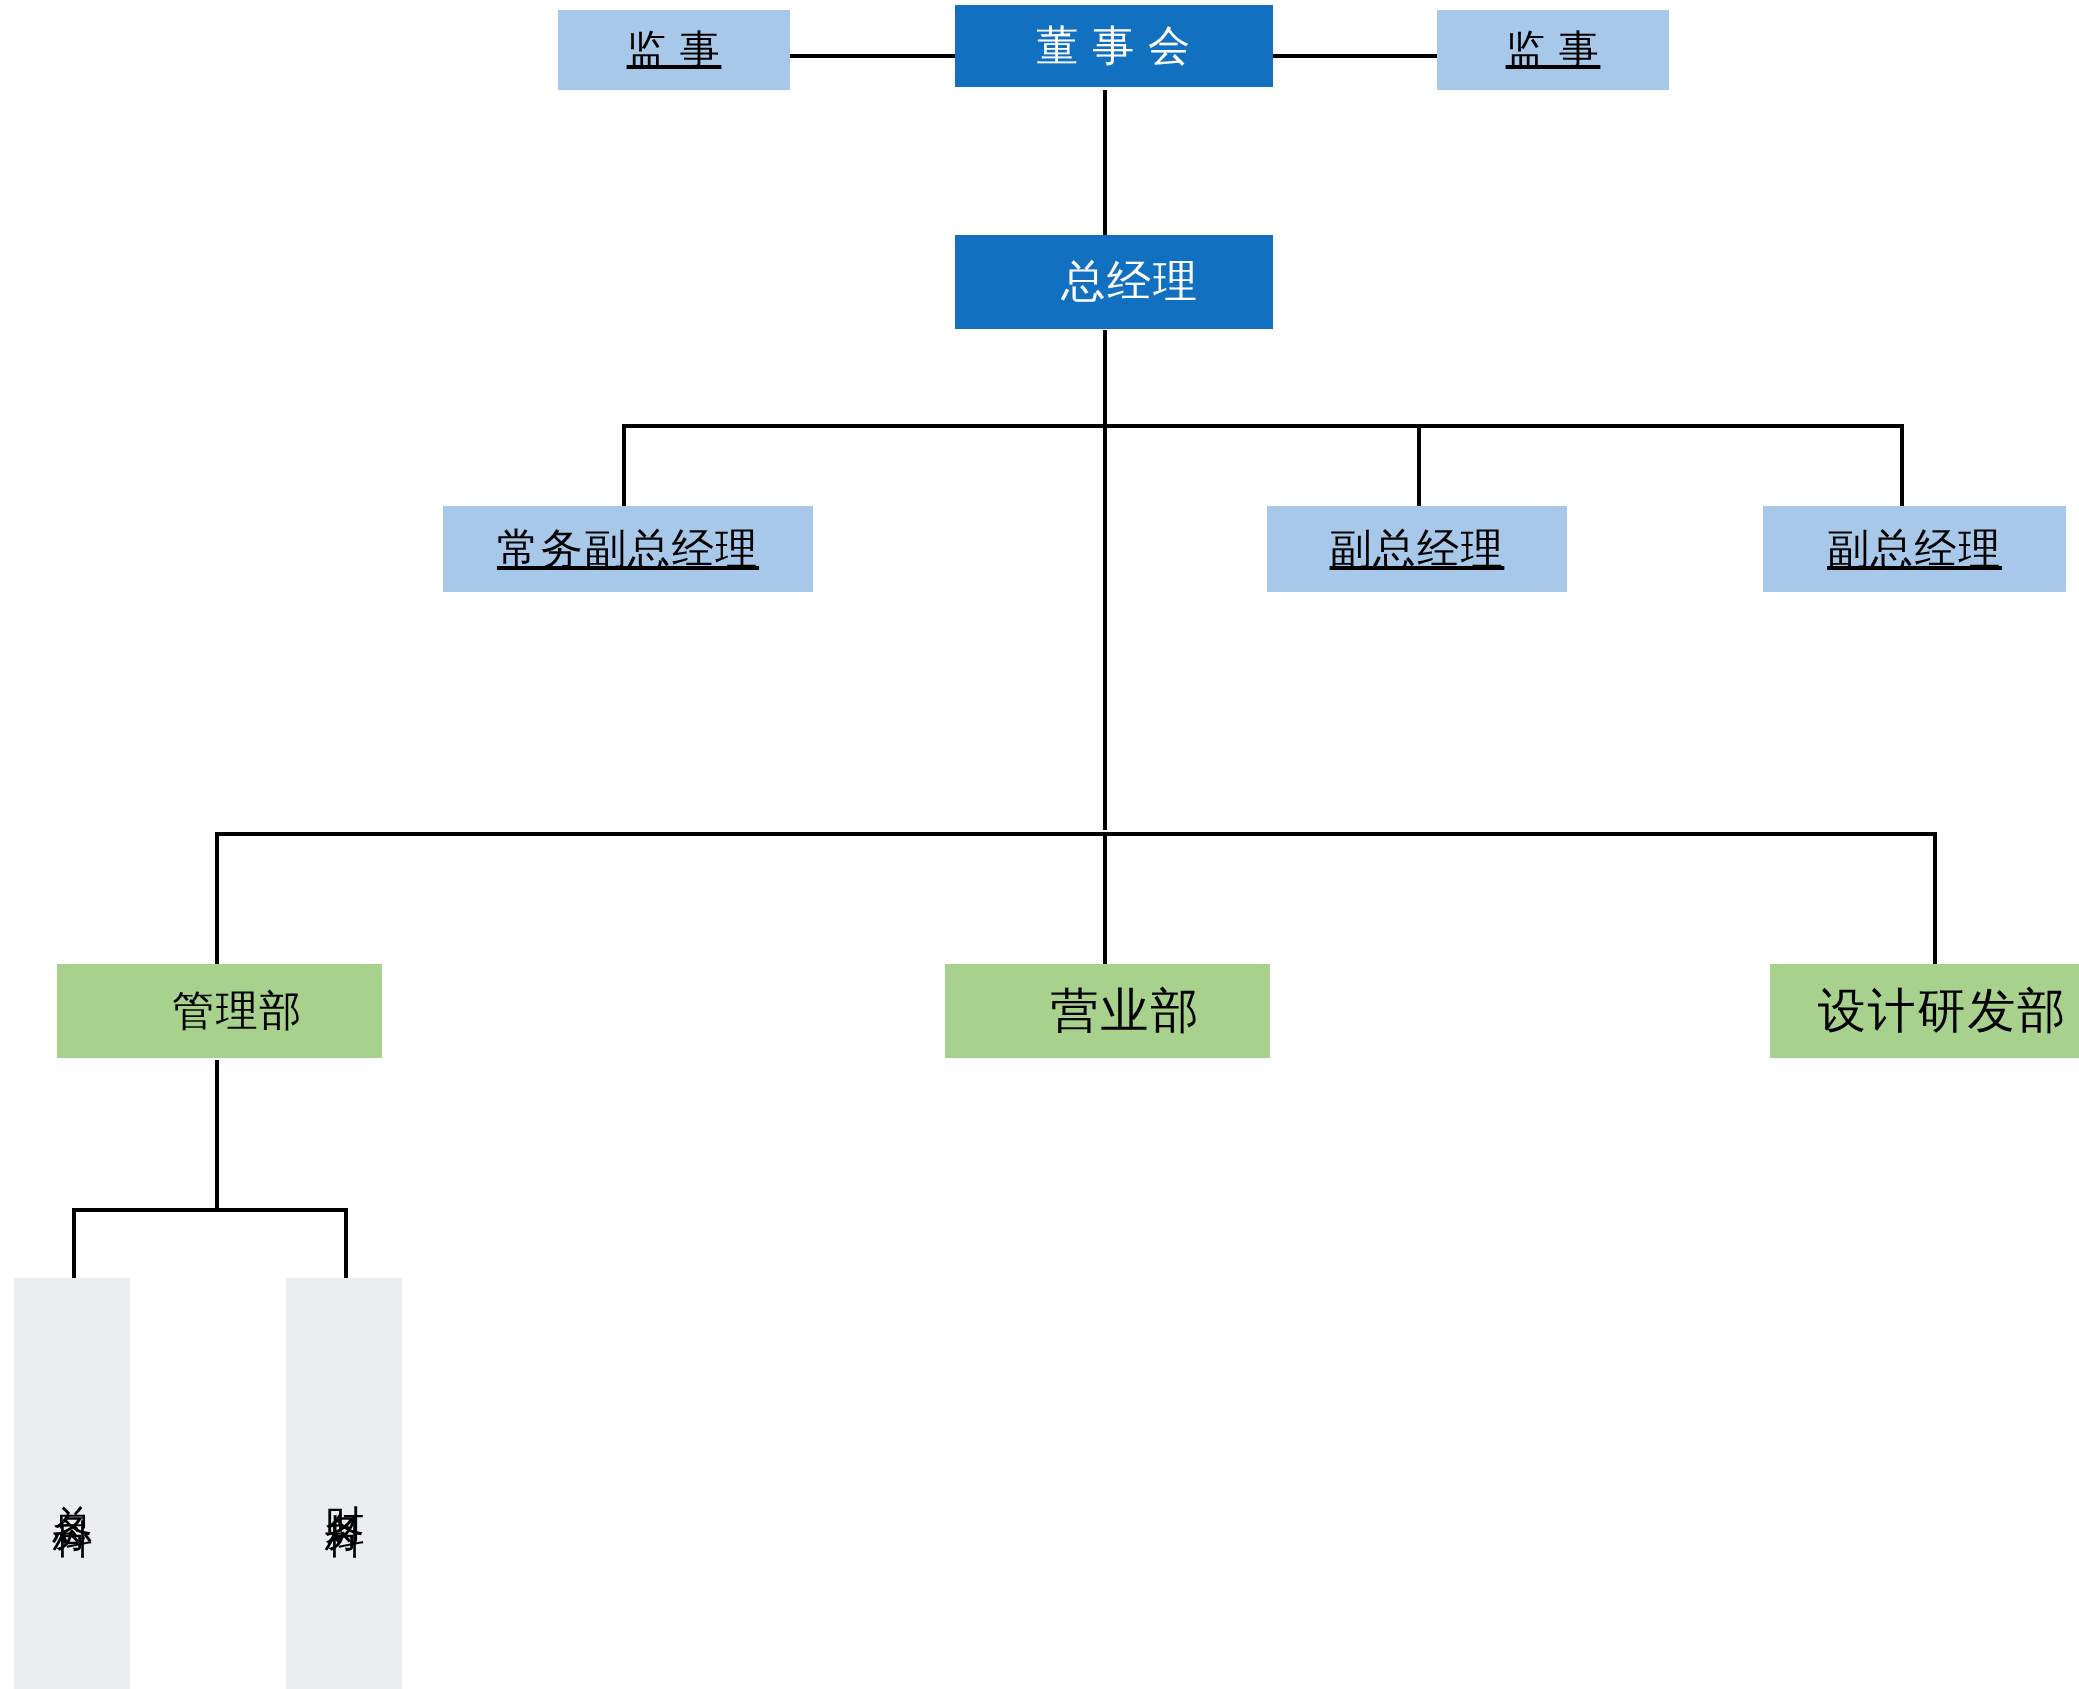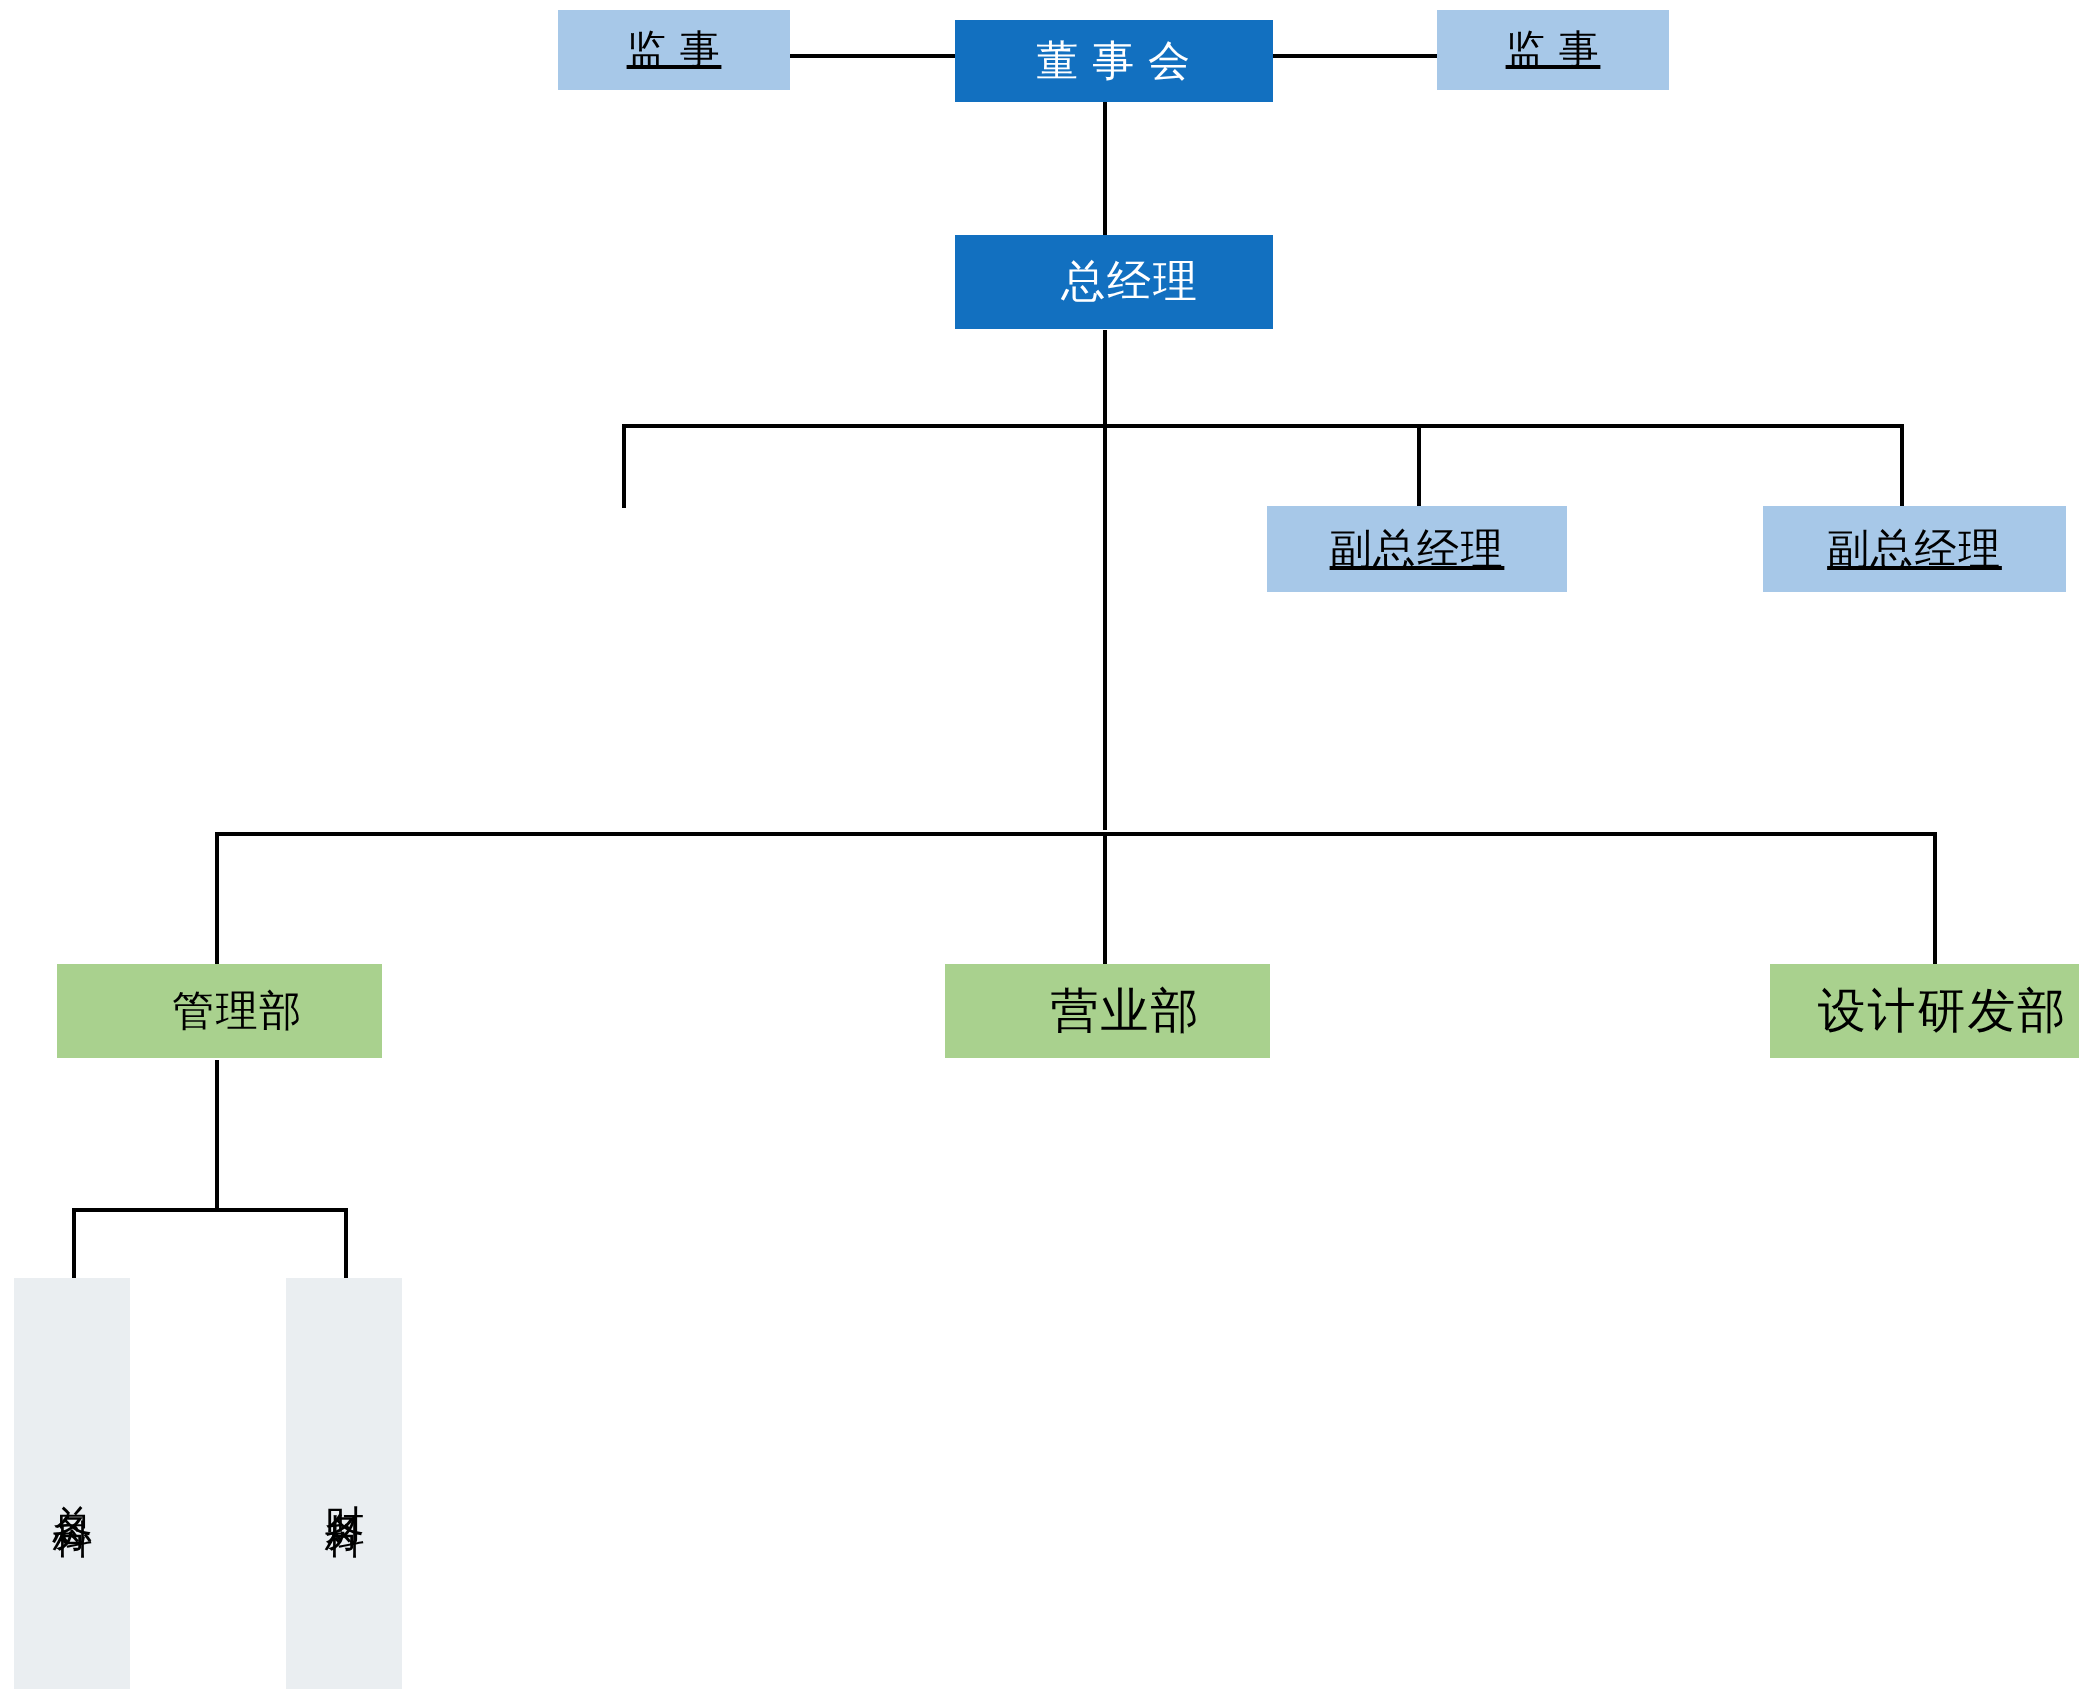--- a/index.html
+++ b/index.html
@@ -84,32 +84,35 @@
 
   <div class="vline" style="left:215px; top:1060px; height:150px;"></div>
   <div class="hline" style="left:72px; top:1208px; width:276px;"></div>
   <div class="vline" style="left:72px; top:1208px; height:72px;"></div>
   <div class="vline" style="left:344px; top:1208px; height:72px;"></div>
 
   <div class="node secondary" style="left:558px; top:10px; width:232px; height:80px; font-size:40px;">
     <span class="label">监 事</span>
   </div>
 
-  <div class="node primary" style="left:955px; top:20px; width:318px; height:82px; font-size:42px;">
+  <div class="node primary" style="left:955px; top:5px; width:318px; height:82px; font-size:42px;">
     <span class="label">董 事 会</span>
   </div>
 
   <div class="node secondary" style="left:1437px; top:10px; width:232px; height:80px; font-size:40px;">
     <span class="label">监 事</span>
   </div>
 
   <div class="node primary" style="left:955px; top:235px; width:318px; height:94px; font-size:44px;padding-left:32px;">
     <span class="label">总经理</span>
   </div>
 
+  <div class="node secondary" style="left:443px; top:506px; width:370px; height:86px; font-size:42px;">
+    <span class="label">常务副总经理</span>
+  </div>
 
   <div class="node secondary" style="left:1267px; top:506px; width:300px; height:86px; font-size:42px;">
     <span class="label">副总经理</span>
   </div>
 
   <div class="node secondary" style="left:1763px; top:506px; width:303px; height:86px; font-size:42px;">
     <span class="label">副总经理</span>
   </div>
 
   <div class="node dept" style="left:57px; top:964px; width:325px; height:94px; font-size:42px;">

